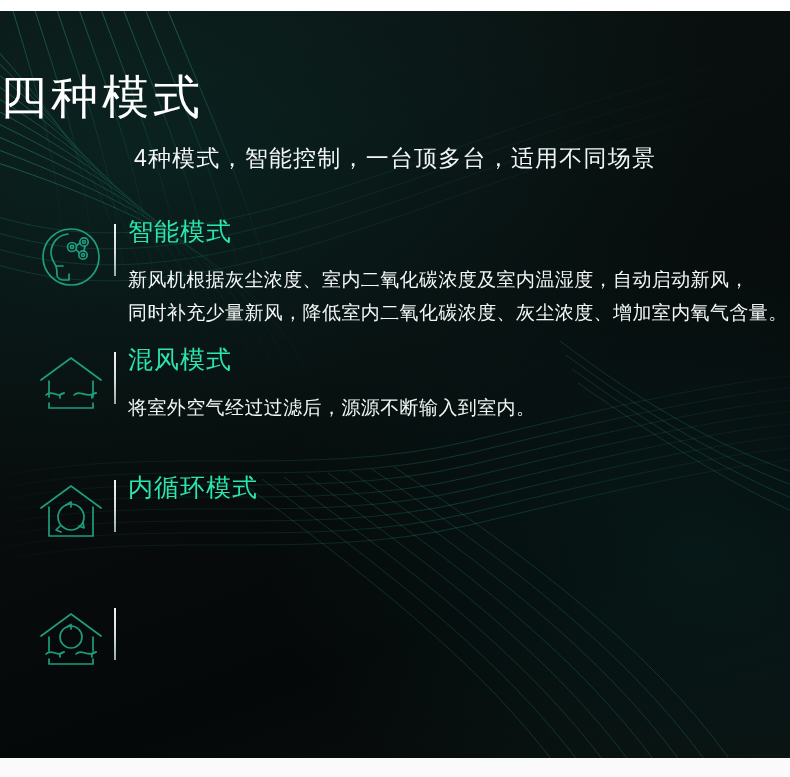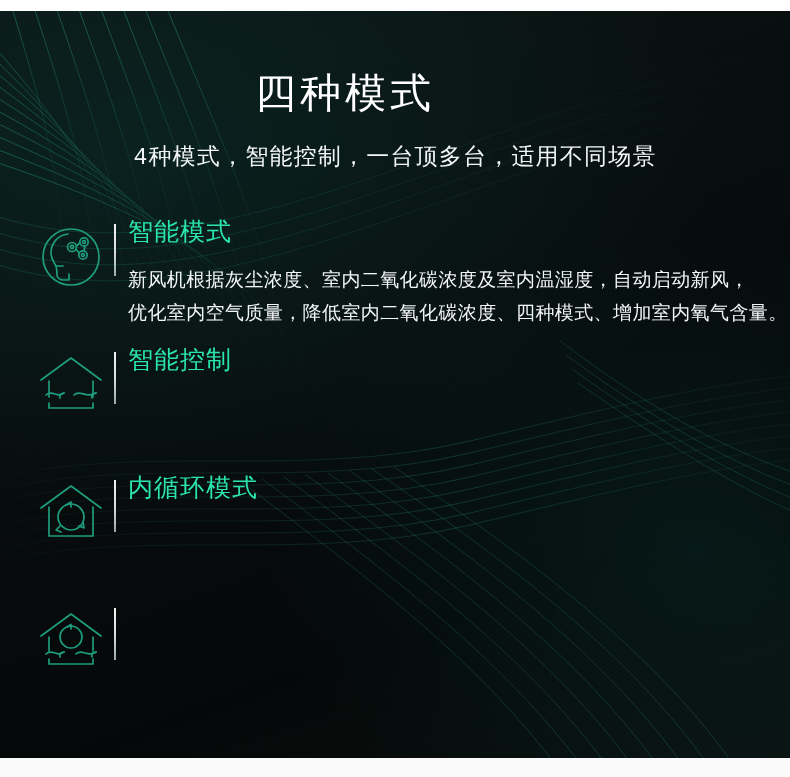--- a/index.html
+++ b/index.html
@@ -40,41 +40,39 @@
     left: 0;
     top: 0;
     width: 790px;
     height: 747px;
   }
   .page-title {
     position: absolute;
     left: 0;
     top: 60px;
     width: 690px;
-    text-align: center;
     color: #ffffff;
-    font-size: 41px;
+    font-size: 47px;
     font-weight: 300;
     letter-spacing: 4px;
     line-height: 1.1;
     white-space: nowrap;
   }
   .page-subtitle {
     position: absolute;
     left: 0;
     top: 133px;
     width: 790px;
     text-align: center;
     color: #f2f5f5;
     font-size: 23px;
     font-weight: 400;
     letter-spacing: 1.2px;
     line-height: 1.3;
     white-space: nowrap;
-    font-family: Liberation Mono, monospace;
   }
   .mode-list {
     position: absolute;
     left: 0;
     top: 205px;
     width: 790px;
   }
   .mode-row {
     position: relative;
     width: 790px;
@@ -255,40 +253,41 @@
               <circle cx="47" cy="33" r="1.5"></circle>
               <path d="M40.3,24 L43.8,21" stroke-linecap="round"></path>
               <path d="M40.2,27.5 L43.2,31" stroke-linecap="round"></path>
               <path d="M49,24.2 L48,28.8" stroke-linecap="round"></path>
             </svg>
           </div>
           <div class="mode-divider"></div>
           <div class="mode-text">
             <div class="mode-title">智能模式</div>
             <div class="mode-desc">新风机根据灰尘浓度、室内二氧化碳浓度及室内温湿度，自动启动新风，</div>
-            <div class="mode-desc-line2">优化室内空气质量，降低室内二氧化碳浓度、四种模式、增加室内氧气含量。</div>
+            <div class="mode-desc-line2">同时补充少量新风，降低室内二氧化碳浓度、灰尘浓度、增加室内氧气含量。</div>
           </div>
         </div>
 
         <div class="mode-row">
           <div class="mode-icon">
             <svg viewBox="0 0 70 70" width="70" height="70" fill="none" stroke="#1e9d7e" stroke-width="1.7" stroke-linecap="round" stroke-linejoin="round">
               <path d="M5,30 L35,8 L65,30"></path>
               <path d="M13,31 L13,47"></path>
               <path d="M57,31 L57,47"></path>
               <path d="M13,53 L13,58 L57,58 L57,53"></path>
               <path d="M10,45 C16,39 22,49 28,43"></path>
               <path d="M28,43 C25,43 23,45 24,48"></path>
               <path d="M38,45 C44,39 50,49 60,43"></path>
               <path d="M60,43 C57,43 55,45 56,48"></path>
             </svg>
           </div>
           <div class="mode-divider"></div>
           <div class="mode-text">
-            <div class="mode-title">智能控制</div>
+            <div class="mode-title">混风模式</div>
+            <div class="mode-desc">将室外空气经过过滤后，源源不断输入到室内。</div>
           </div>
         </div>
 
         <div class="mode-row">
           <div class="mode-icon">
             <svg viewBox="0 0 70 70" width="70" height="70" fill="none" stroke="#1e9d7e" stroke-width="1.7" stroke-linecap="round" stroke-linejoin="round">
               <path d="M5,30 L35,8 L65,30"></path>
               <path d="M13,29 L13,58 L57,58 L57,29"></path>
               <path d="M35,26 C42,26 48,32 48,39 C48,46 42,52 35,52 C28,52 22,46 22,39 C22,32 28,26 35,26"></path>
               <path d="M30,27 L35,24 L35,29"></path>

